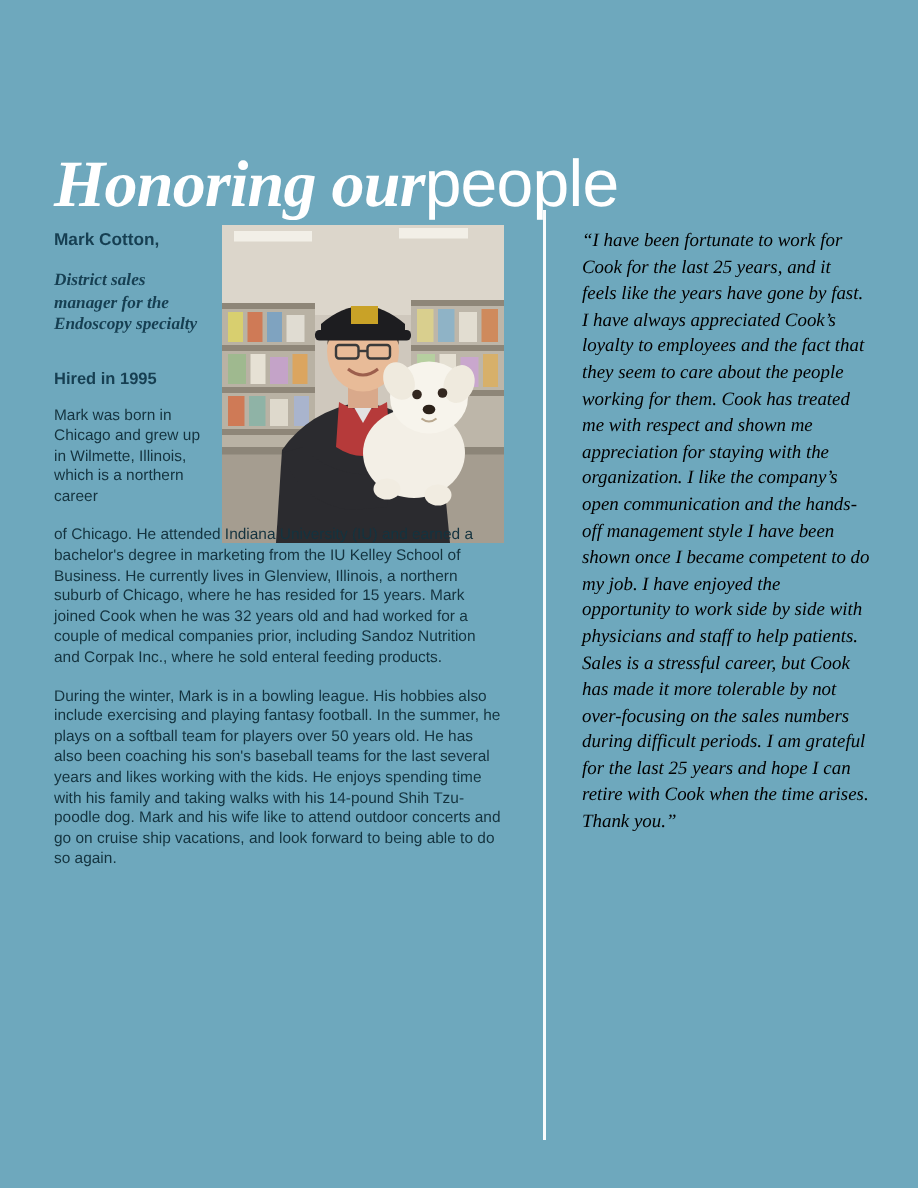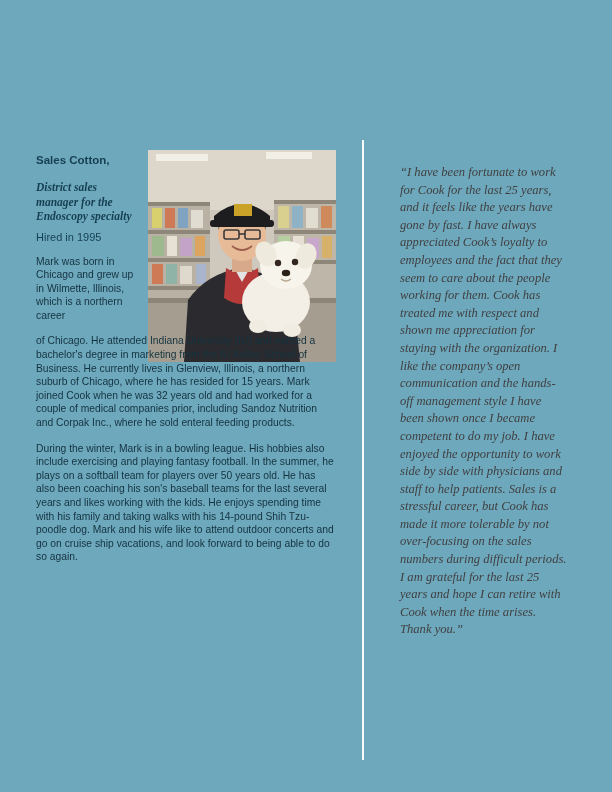--- a/index.html
+++ b/index.html
@@ -62,26 +62,26 @@
   }
 
   .person-role {
     font-family: "Liberation Serif", serif;
     font-style: italic;
     font-weight: 700;
     font-size: 11.5px;
     line-height: 14.5px;
     color: #163f52;
     width: 105px;
-    margin: 0 0 6px 0;
+    margin: 0 0 22px 0;
   }
 
   .hired {
     font-size: 11px;
-    font-weight: 400;
+    font-weight: 700;
     color: #163f52;
     line-height: 15px;
     margin: 0 0 10px 0;
   }
 
   .body-text {
     font-size: 10.3px;
     line-height: 13.6px;
     color: #14333f;
     margin: 0 0 12px 0;
@@ -122,29 +122,32 @@
     position: absolute;
     left: 388px;
     top: 152px;
     width: 192px;
   }
   .quote-text {
     font-family: "Liberation Serif", serif;
     font-style: italic;
     font-size: 12.6px;
     line-height: 17.6px;
-    color: #404040;
-    margin: 12px;
+    color: #000000;
+    margin: 0;
   }
 </style>
 </head>
 <body>
 
 <div class="page">
 
+  <h1 class="headline">
+    <span class="italic-part">Honoring our</span><span class="plain-part">people</span>
+  </h1>
 
   <div class="photo">
     <svg width="188" height="212" viewBox="0 0 188 212" xmlns="http://www.w3.org/2000/svg" role="img" aria-label="photo">
       <defs>
         <clipPath id="pclip">
             <rect x="0" y="0" width="188" height="212"></rect>
           </clipPath>
       </defs>
       <g clip-path="url(#pclip)">
 
@@ -223,21 +226,21 @@
           <ellipse cx="138" cy="123" rx="4.2" ry="3.2" fill="#2b2119"></ellipse>
           <path d="M133 129 Q138 133 143 129" stroke="#b9a88f" stroke-width="1.4" fill="none"></path>
           <ellipse cx="110" cy="176" rx="9" ry="7" fill="#f1ece1"></ellipse>
           <ellipse cx="144" cy="180" rx="9" ry="7" fill="#f1ece1"></ellipse>
         </g>
       </g>
     </svg>
   </div>
 
   <div class="left-col">
-    <p class="person-name">Sales Cotton,</p>
+    <p class="person-name">Mark Cotton,</p>
     <p class="person-role">District sales manager for the Endoscopy specialty</p>
     <p class="hired">Hired in 1995</p>
     <p class="body-text narrow">Mark was born in Chicago and grew up in Wilmette, Illinois, which is a northern career</p>
     <p class="body-text wide">of Chicago. He attended Indiana University (IU) and earned a bachelor's degree in marketing from the IU Kelley School of Business. He currently lives in Glenview, Illinois, a northern suburb of Chicago, where he has resided for 15 years. Mark joined Cook when he was 32 years old and had worked for a couple of medical companies prior, including Sandoz Nutrition and Corpak Inc., where he sold enteral feeding products.</p>
     <p class="body-text wide">During the winter, Mark is in a bowling league. His hobbies also include exercising and playing fantasy football. In the summer, he plays on a softball team for players over 50 years old. He has also been coaching his son's baseball teams for the last several years and likes working with the kids. He enjoys spending time with his family and taking walks with his 14-pound Shih Tzu-poodle dog. Mark and his wife like to attend outdoor concerts and go on cruise ship vacations, and look forward to being able to do so again.</p>
   </div>
 
   <div class="divider"></div>
 
   <div class="quote-col">

